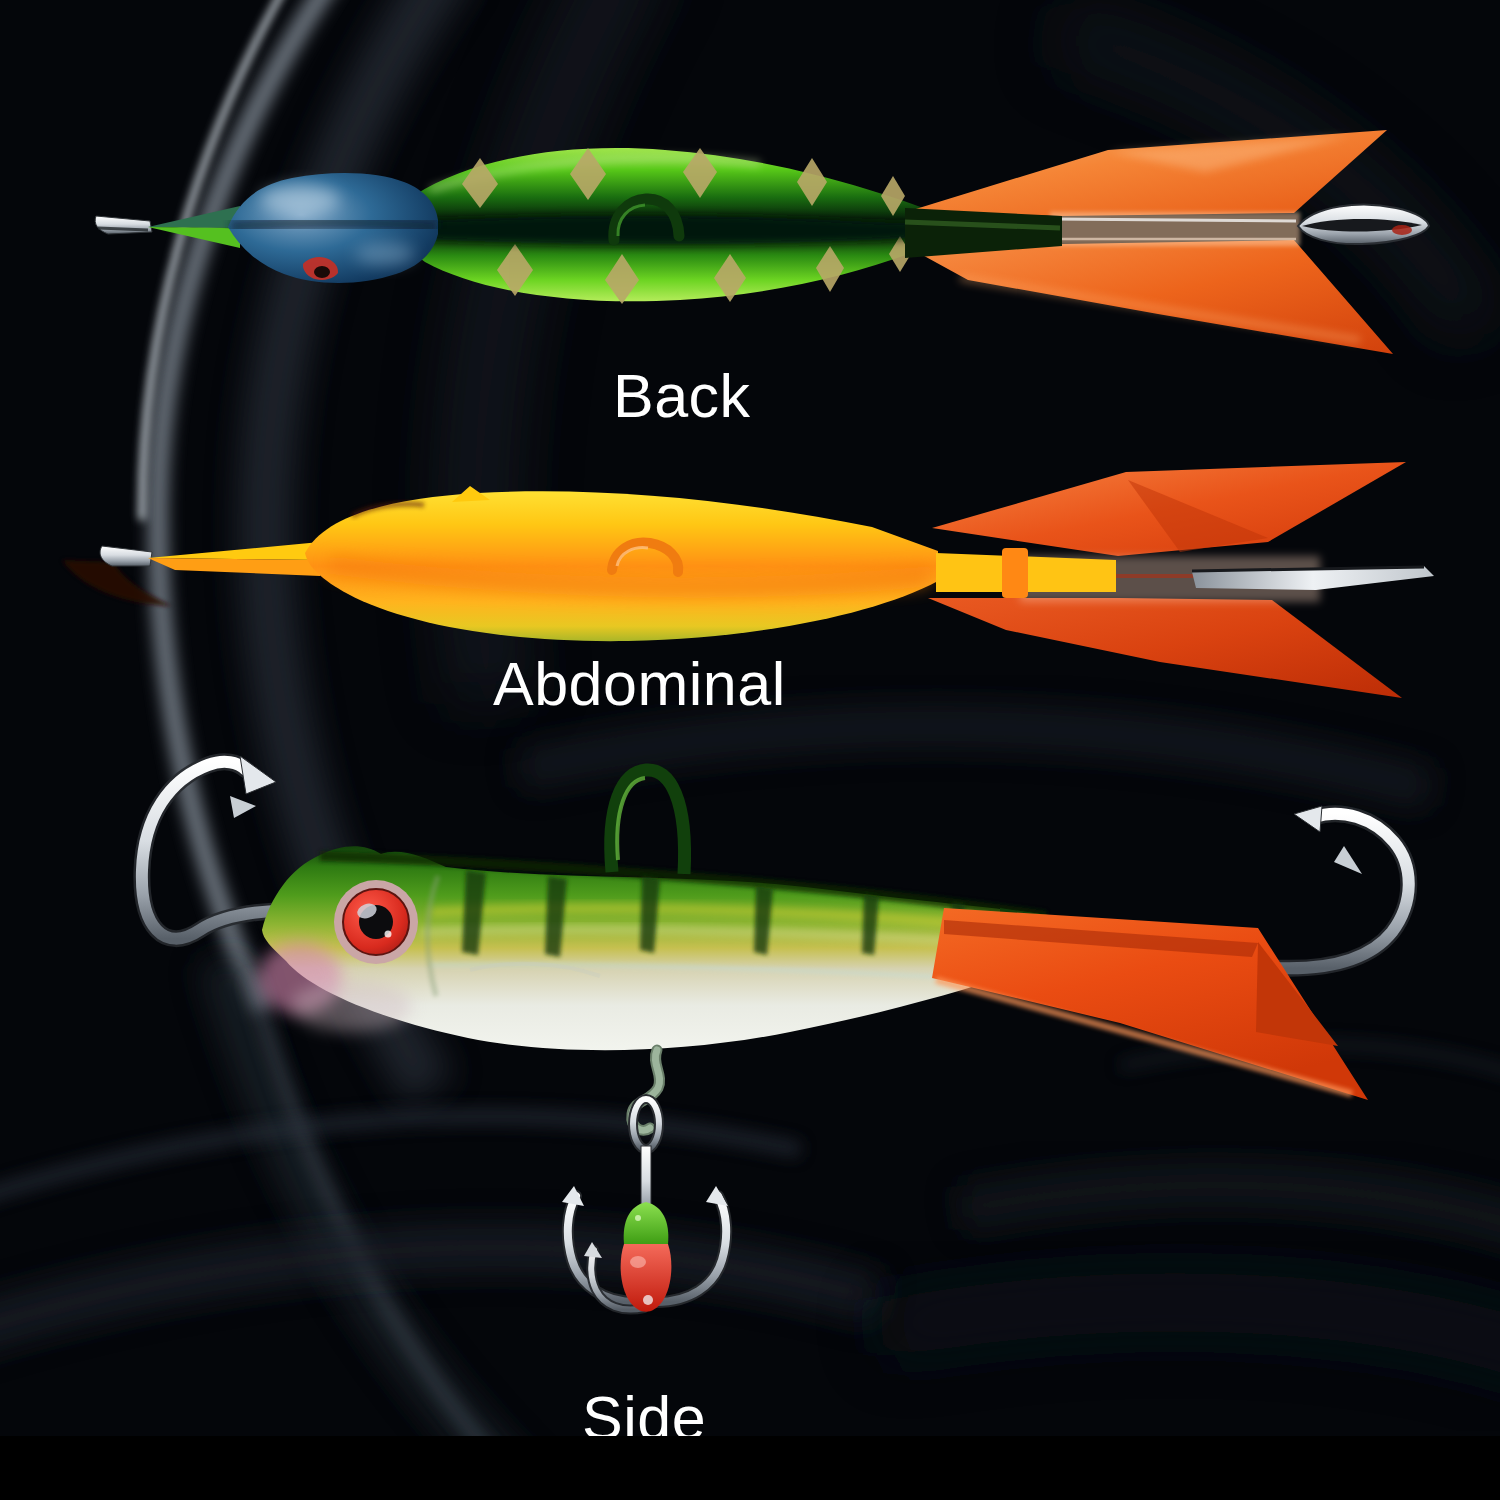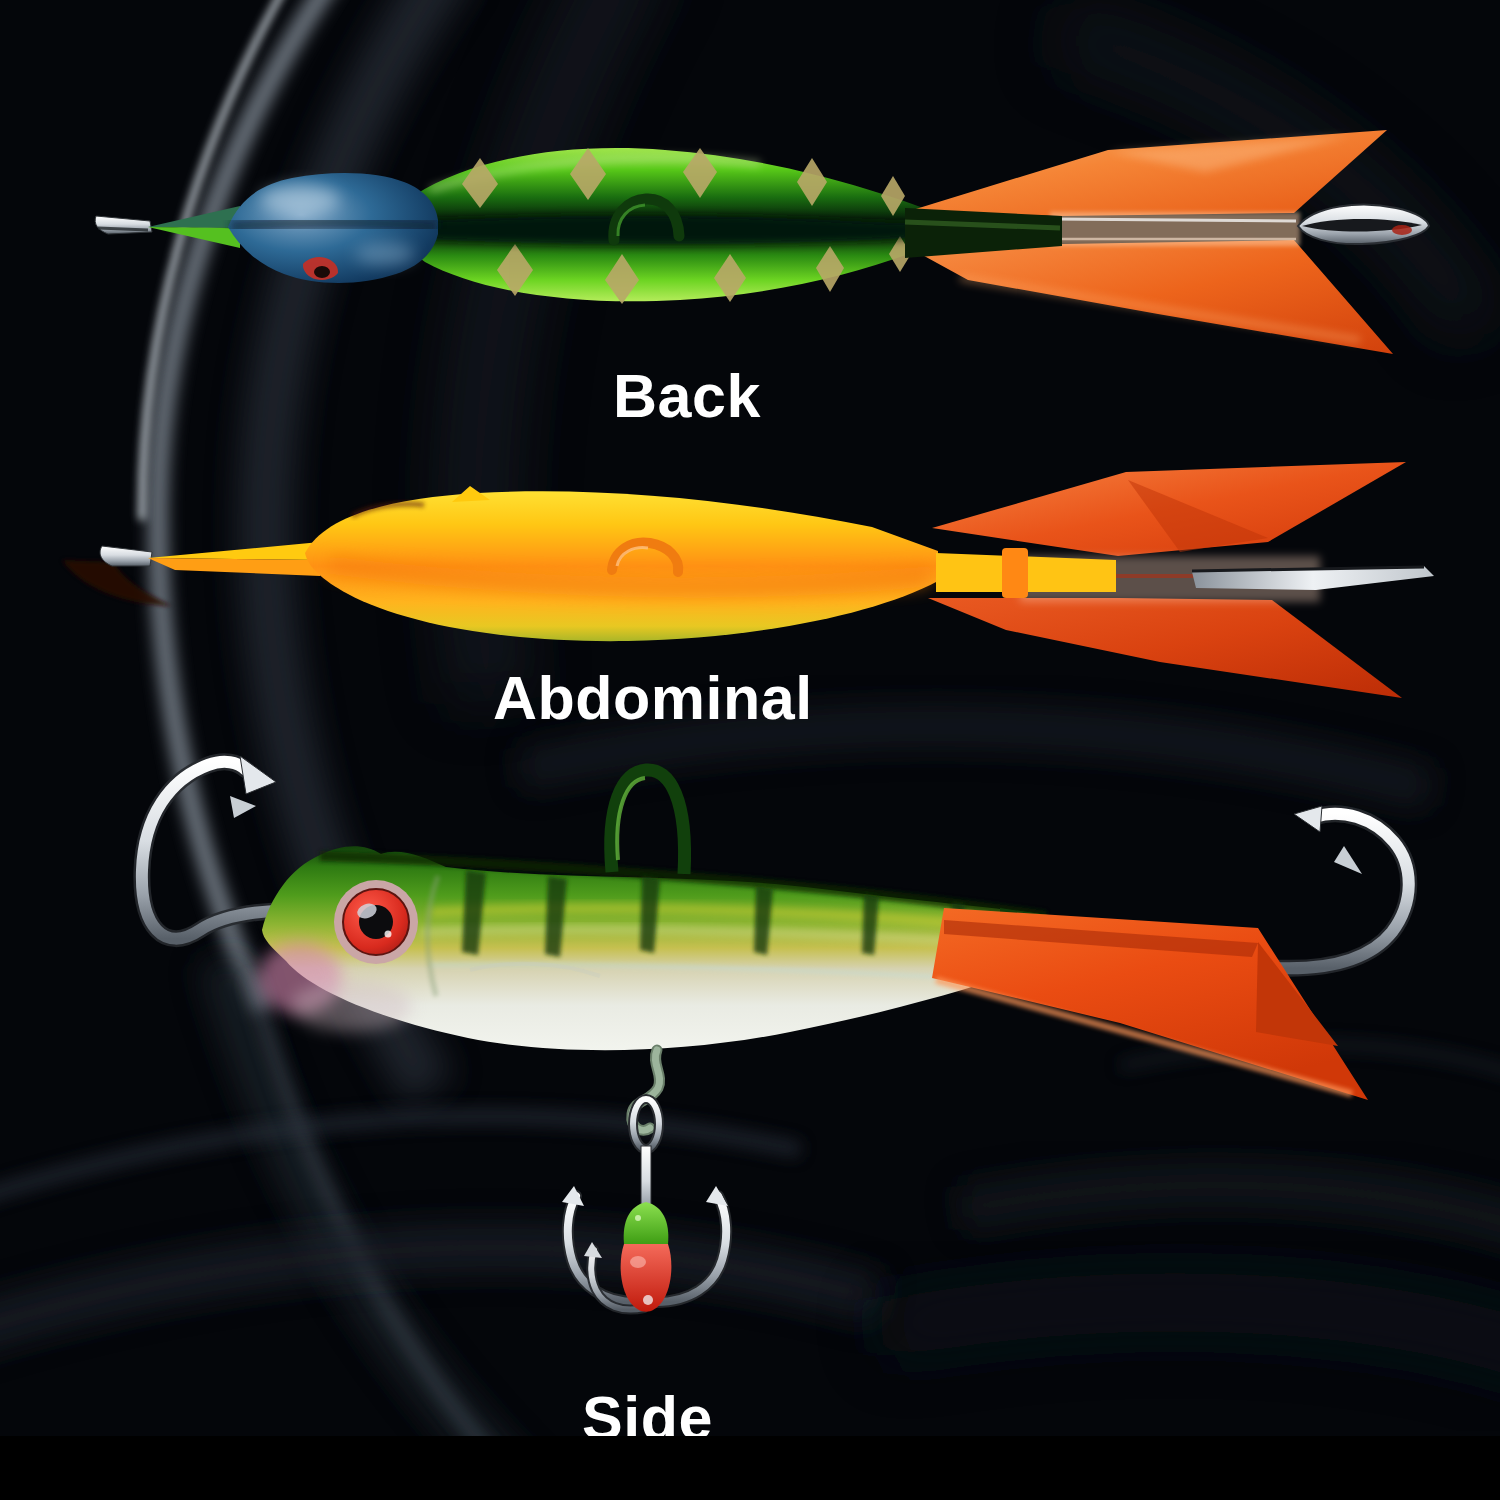--- a/index.html
+++ b/index.html
@@ -1,26 +1,26 @@
 <!DOCTYPE html>
 <html><head>
 <meta charset="utf-8">
 <style>
   html,body{margin:0;padding:0;background:#000;}
   #stage{
     position:relative;width:1500px;height:1436px;overflow:hidden;
-    background:#04060a;font-family:"Liberation Sans",sans-serif;font-weight:bold;
+    background:#04060a;font-family:"Liberation Sans",sans-serif;
   }
   #artwork{position:absolute;left:0;top:0;width:1500px;height:1500px;display:block;}
   .view-label{
     position:absolute;color:#ffffff;font-size:61px;line-height:1;
     font-family:"Liberation Sans",sans-serif;letter-spacing:0.5px;white-space:nowrap;
   }
   #label-back{left:613px;top:366px;}
-  #label-abdominal{left:493px;top:668px;}
+  #label-abdominal{left:493px;top:654px;}
   #label-side{left:582px;top:1388px;}
 </style>
 </head>
 <body>
 
 <div id="stage">
 
 <svg id="artwork" viewBox="0 0 1500 1500" xmlns="http://www.w3.org/2000/svg">
   <defs>
     <linearGradient id="silverV" x1="0" y1="0" x2="0" y2="1">

